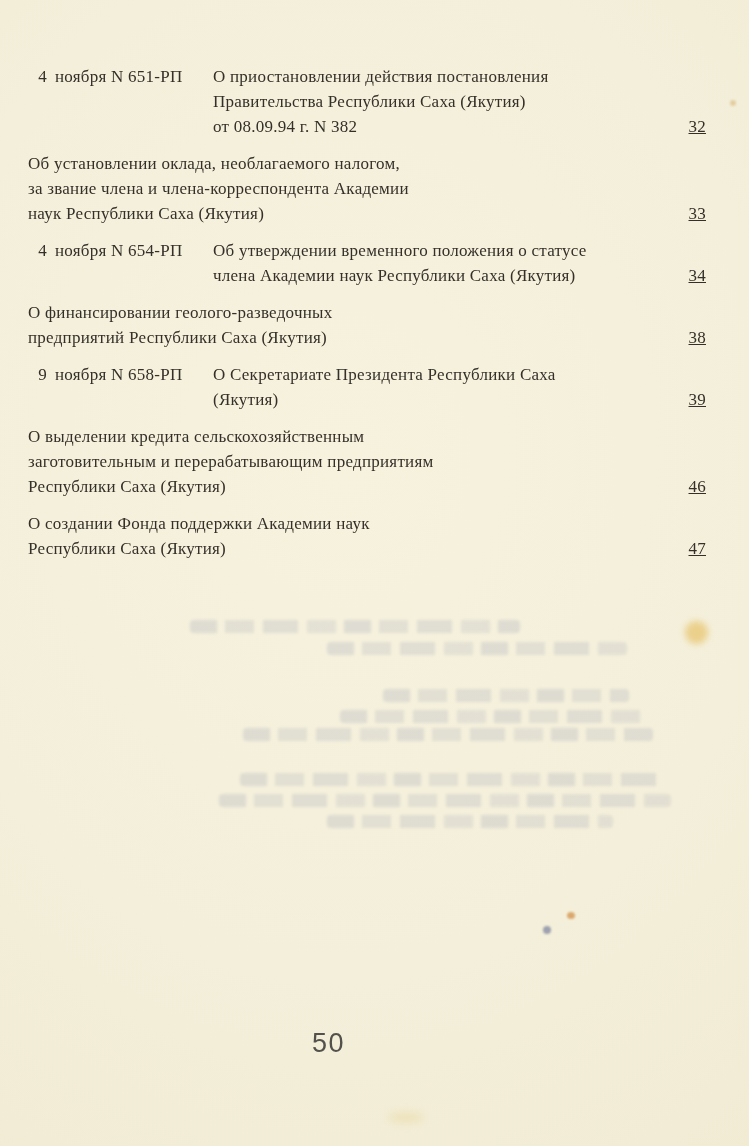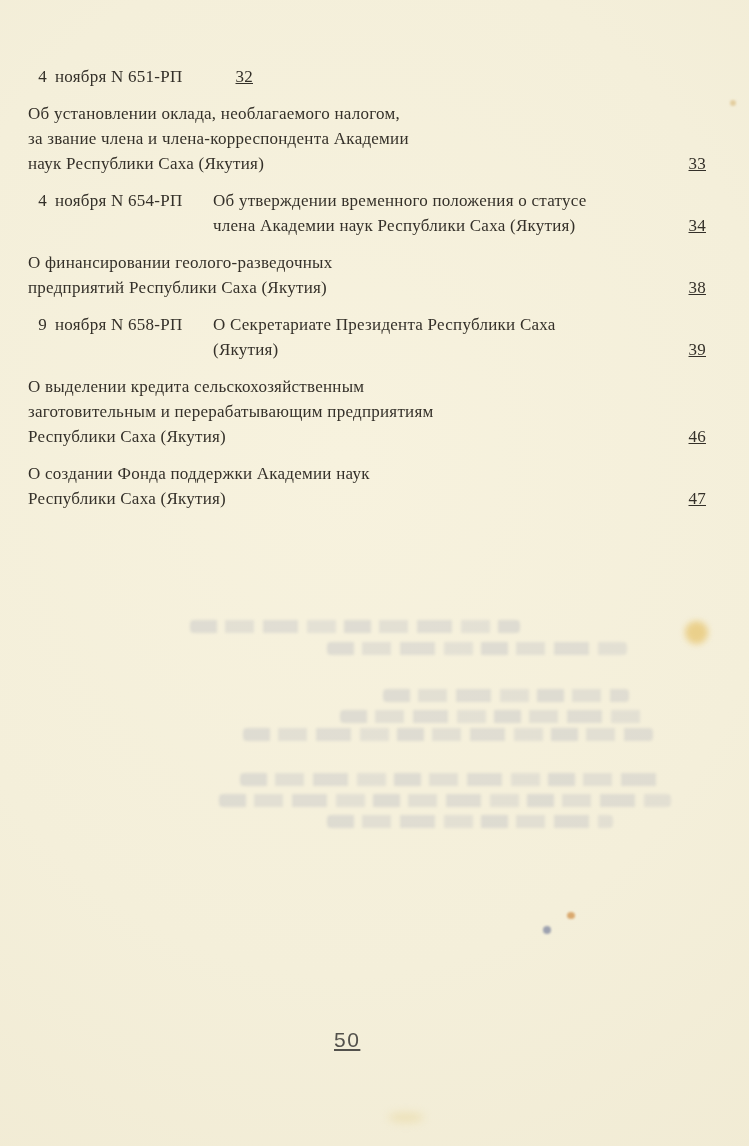--- a/index.html
+++ b/index.html
@@ -40,33 +40,36 @@
   }
   
   .stain{position:absolute;border-radius:50%;}
   .stain-orange{left:685px;top:621px;width:23px;height:23px;background:#e9cb7e;filter:blur(3px);opacity:.85;}
   .speck-orange{left:567px;top:912px;width:8px;height:7px;background:#cf8b41;filter:blur(1px);opacity:.7;}
   .speck-blue{left:543px;top:926px;width:8px;height:8px;background:#8d93a8;filter:blur(1px);opacity:.85;}
   .smudge-yellow{left:388px;top:1112px;width:36px;height:11px;border-radius:50%;background:#e8d79e;filter:blur(4px);opacity:.5;}
   .speck-tan{left:730px;top:100px;width:6px;height:6px;background:#d9b97c;filter:blur(1px);opacity:.6;}
   
   .footer{
-    position:absolute;left:334px;top:1028px;
+    position:absolute;left:312px;top:1028px;
     font-family:"Liberation Sans","DejaVu Sans",sans-serif;
-    font-size:21px;letter-spacing:1.5px;color:#53514c;text-decoration:underline;
+    font-size:27px;letter-spacing:1.5px;color:#53514c;
   }
 </style>
 </head>
 <body>
 
 <div class="page">
 
   <div class="toc" id="toc-list">
       <div class="entry">
         <div class="date"><span class="day">4</span><span>ноября N 651-РП</span></div>
+        <div class="title">О приостановлении действия постановления
+Правительства Республики Саха (Якутия)
+от 08.09.94 г. N 382</div>
         <div class="pg">32</div>
       </div>
       <div class="entry">
         <div class="title">Об установлении оклада, необлагаемого налогом,
 за звание члена и члена-корреспондента Академии
 наук Республики Саха (Якутия)</div>
         <div class="pg">33</div>
       </div>
       <div class="entry">
         <div class="date"><span class="day">4</span><span>ноября N 654-РП</span></div>

